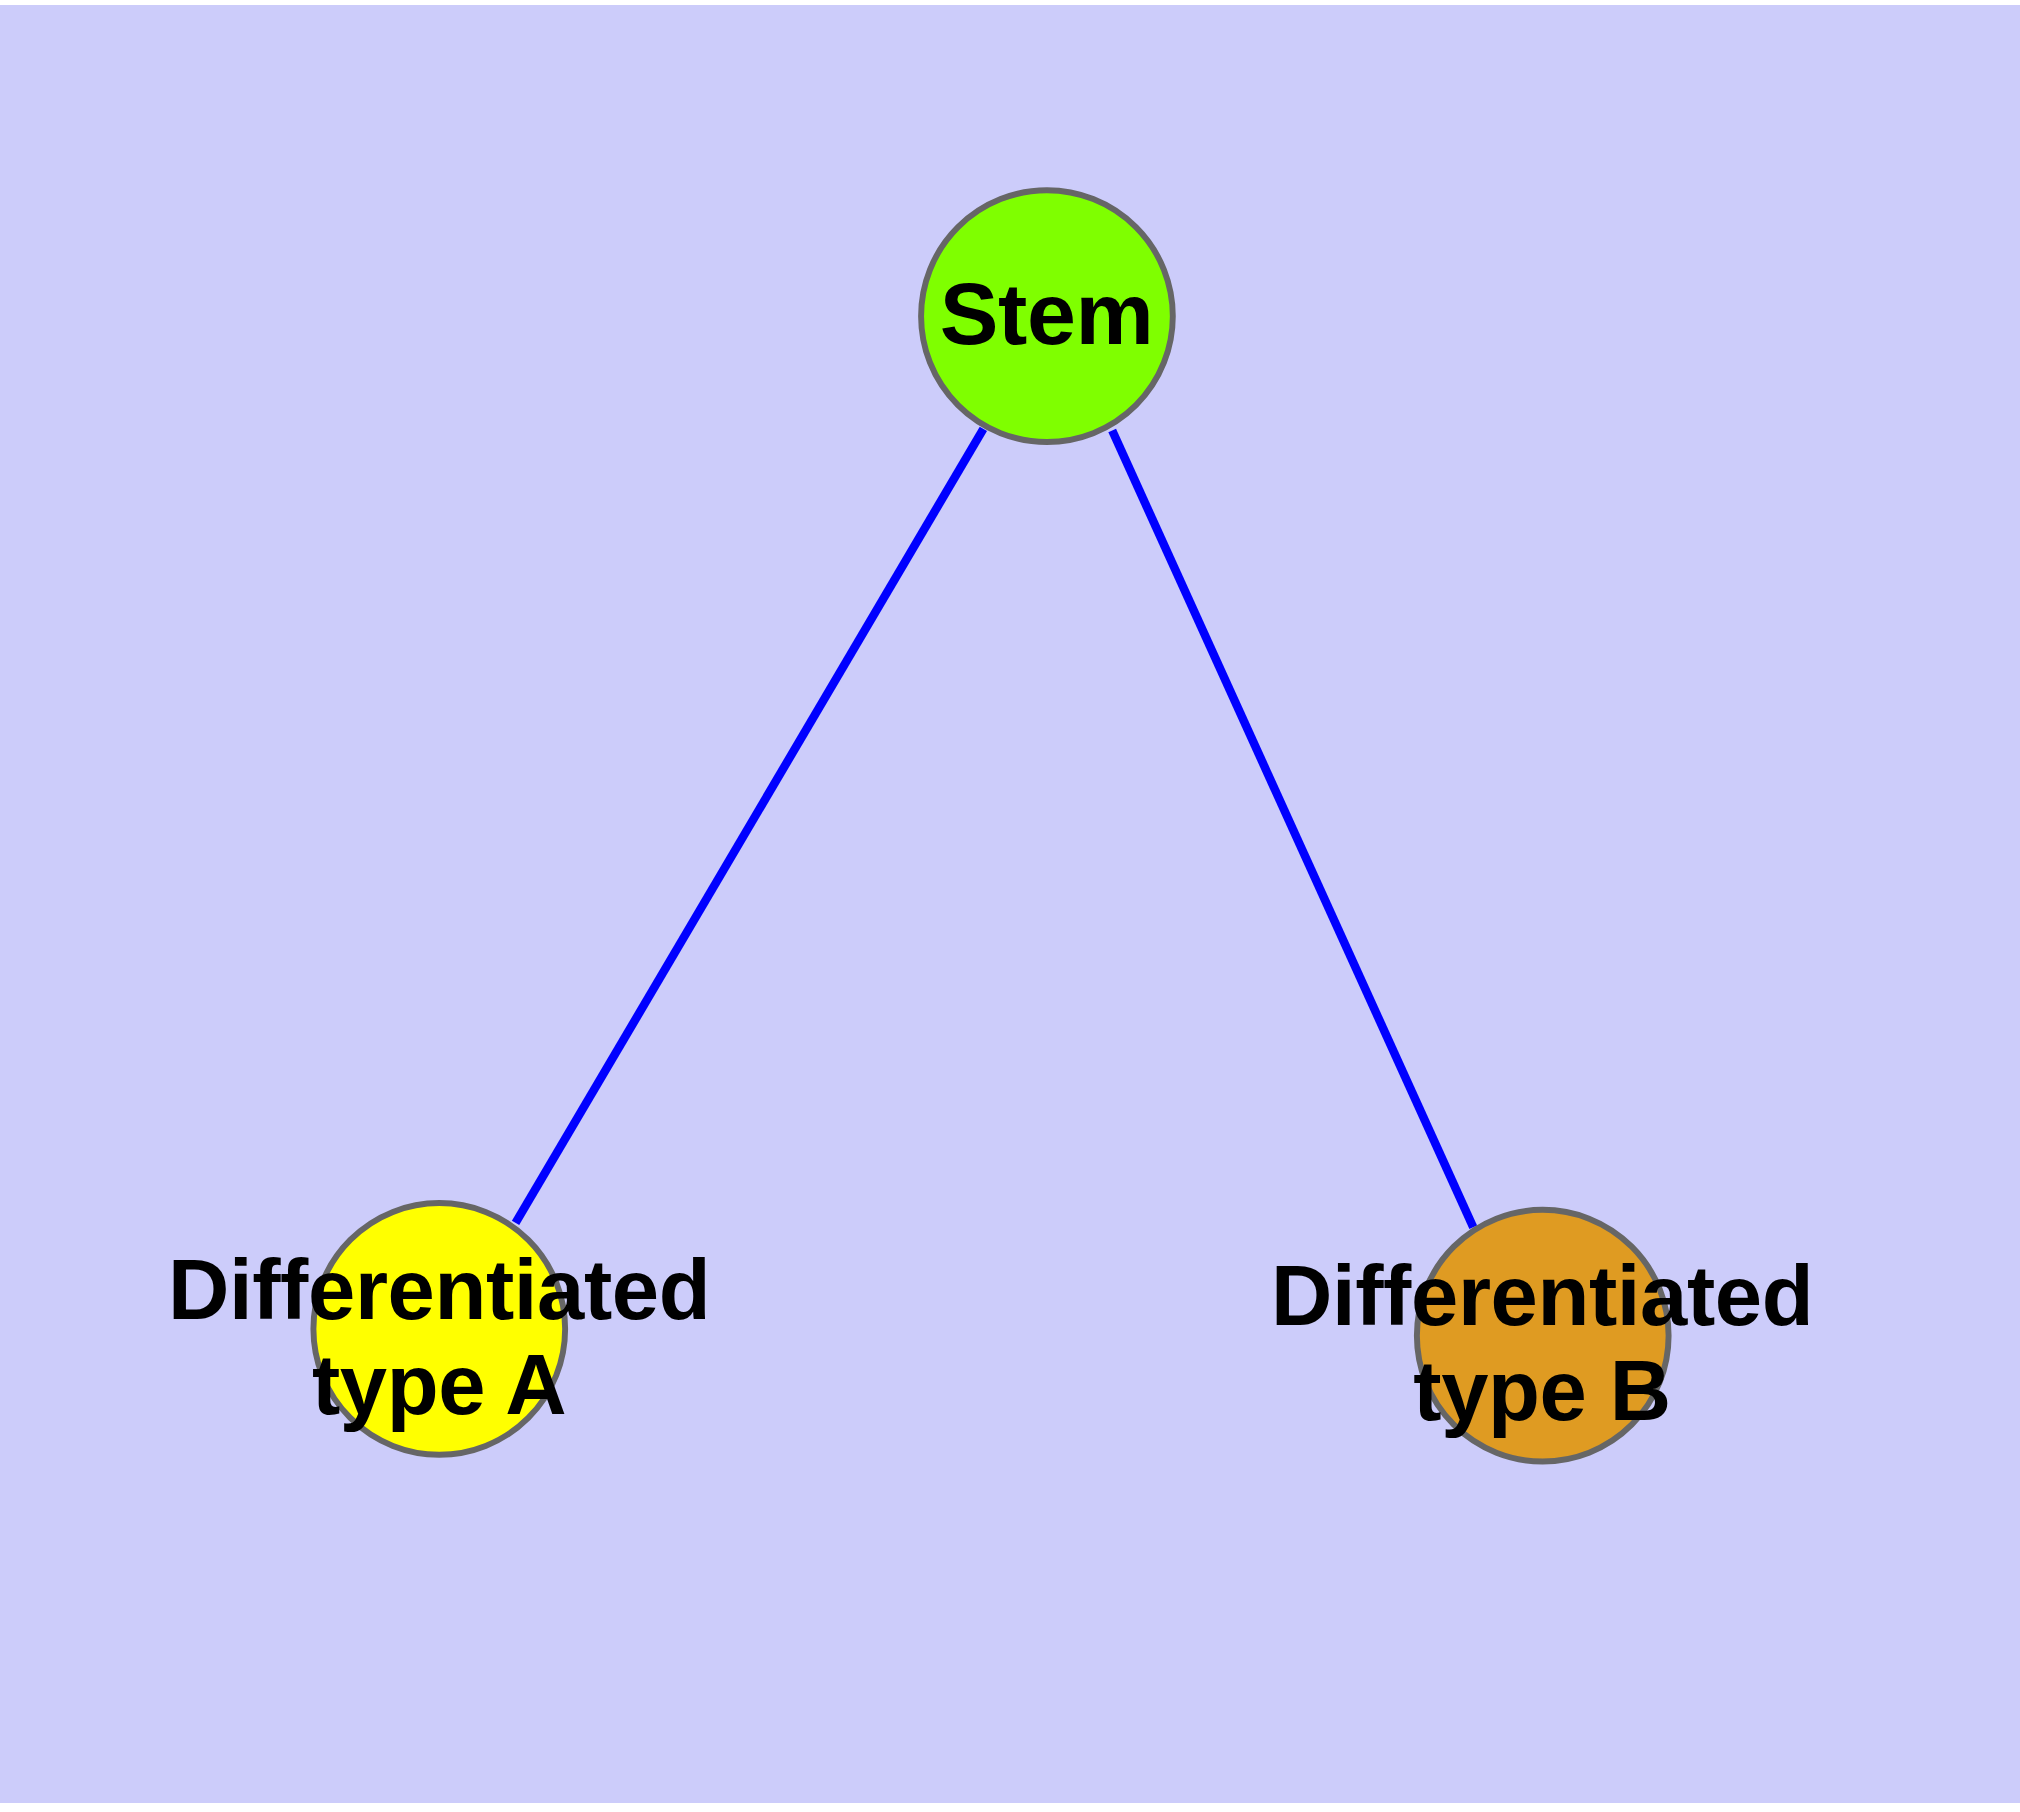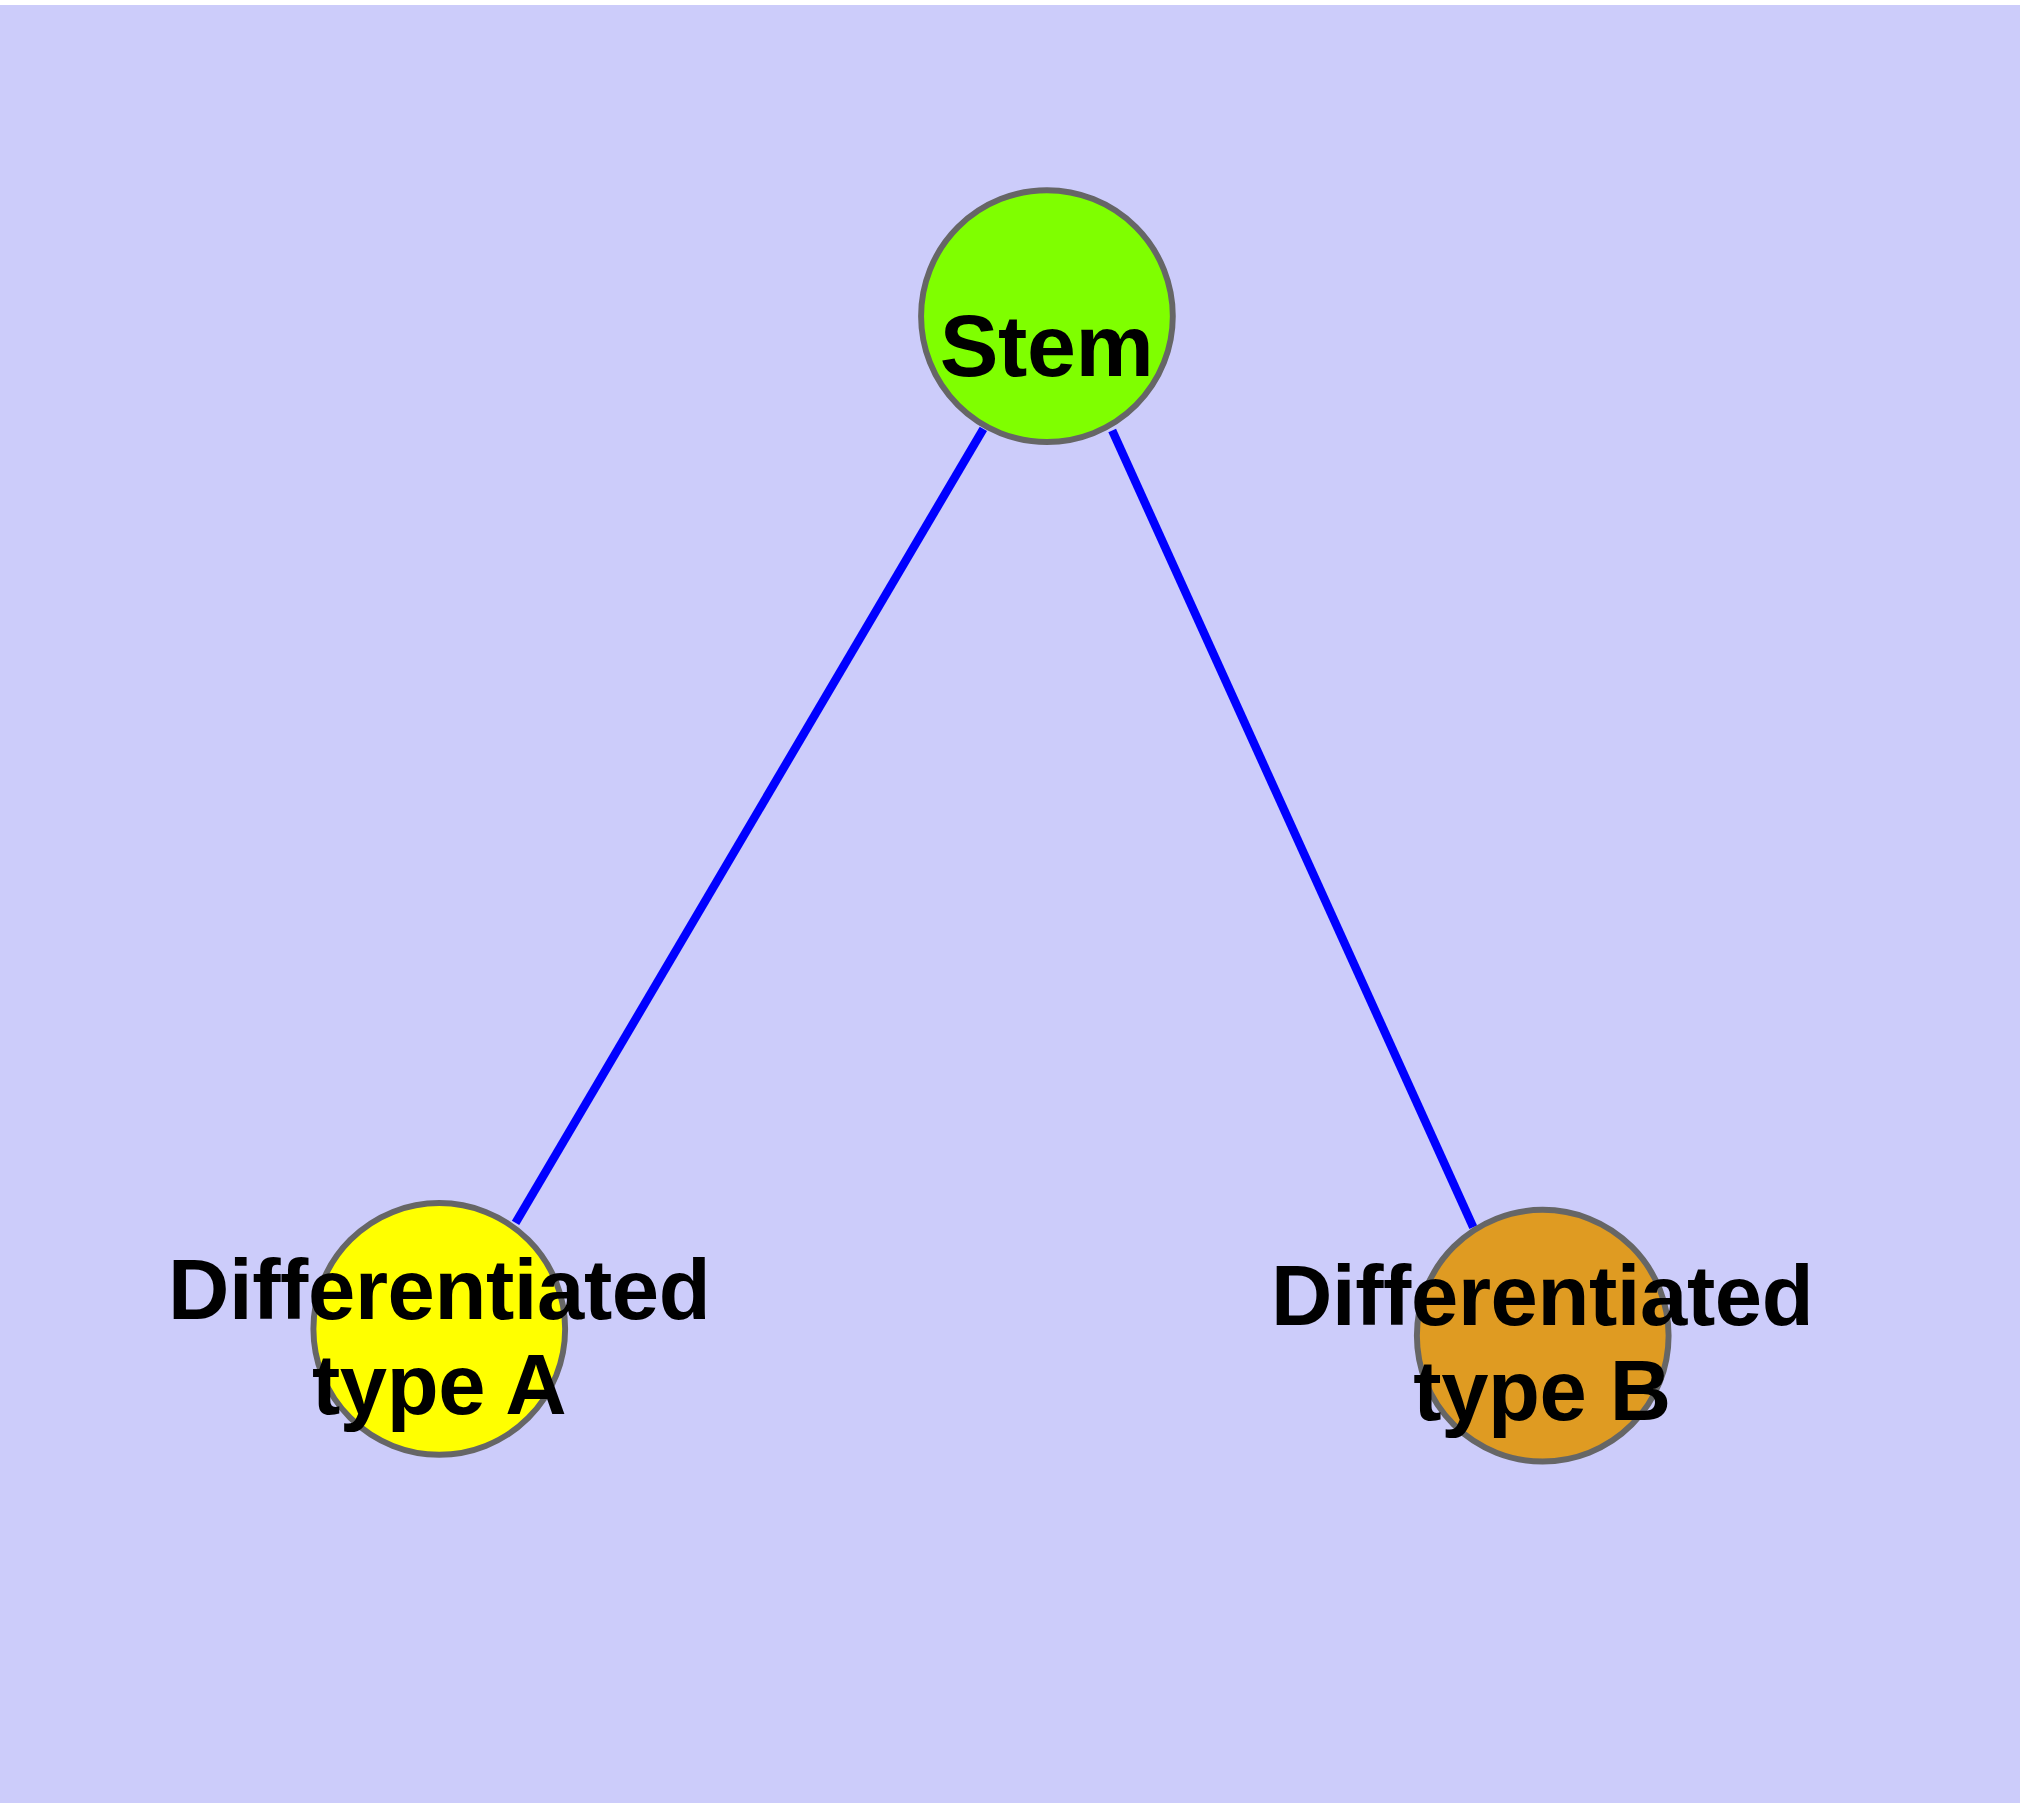--- a/index.html
+++ b/index.html
@@ -39,21 +39,20 @@
     line-height: 1.12;
     white-space: pre-line;
     letter-spacing: -0.4px;
     pointer-events: none;
   }
   #label-stem {
     font-size: 88px;
     left: 792px;
     top: 265px;
     width: 509px;
-    margin-top: 32px;
   }
   #label-diff-a {
     font-size: 85px;
     left: 168px;
     top: 1242px;
     width: 542px;
   }
   #label-diff-b {
     font-size: 85px;
     left: 1271px;

